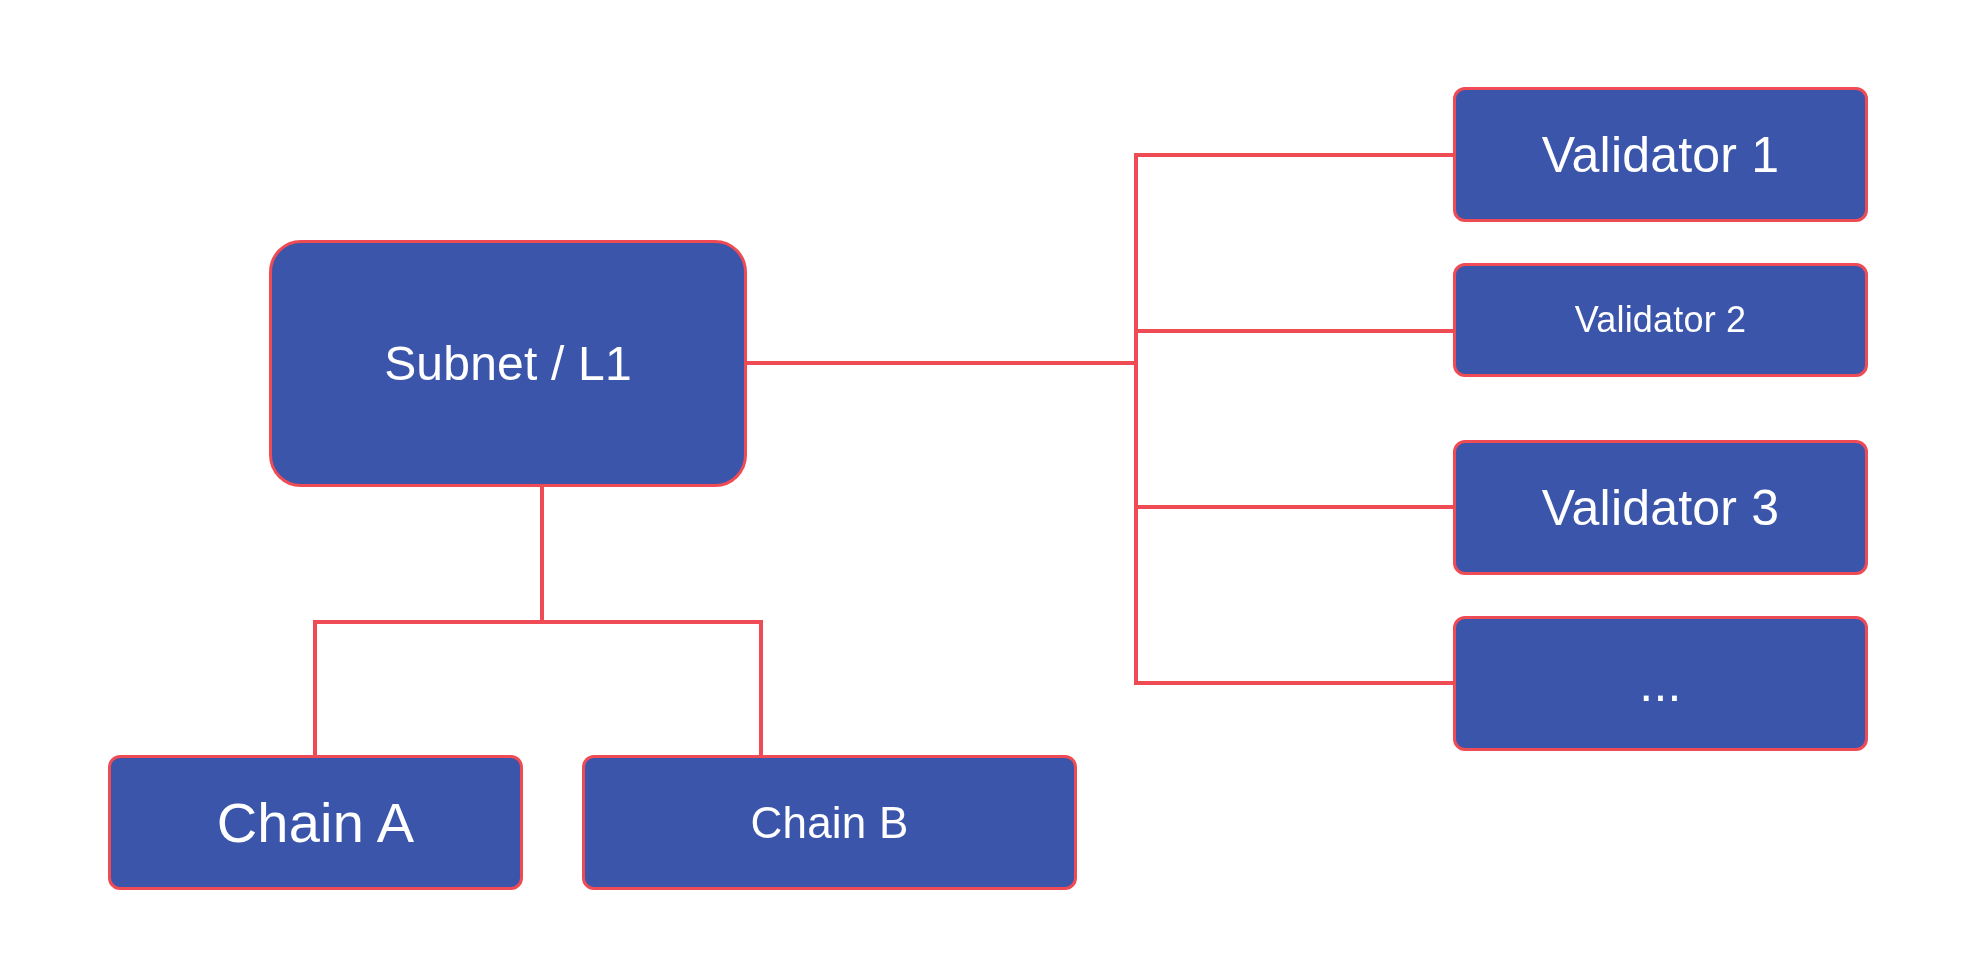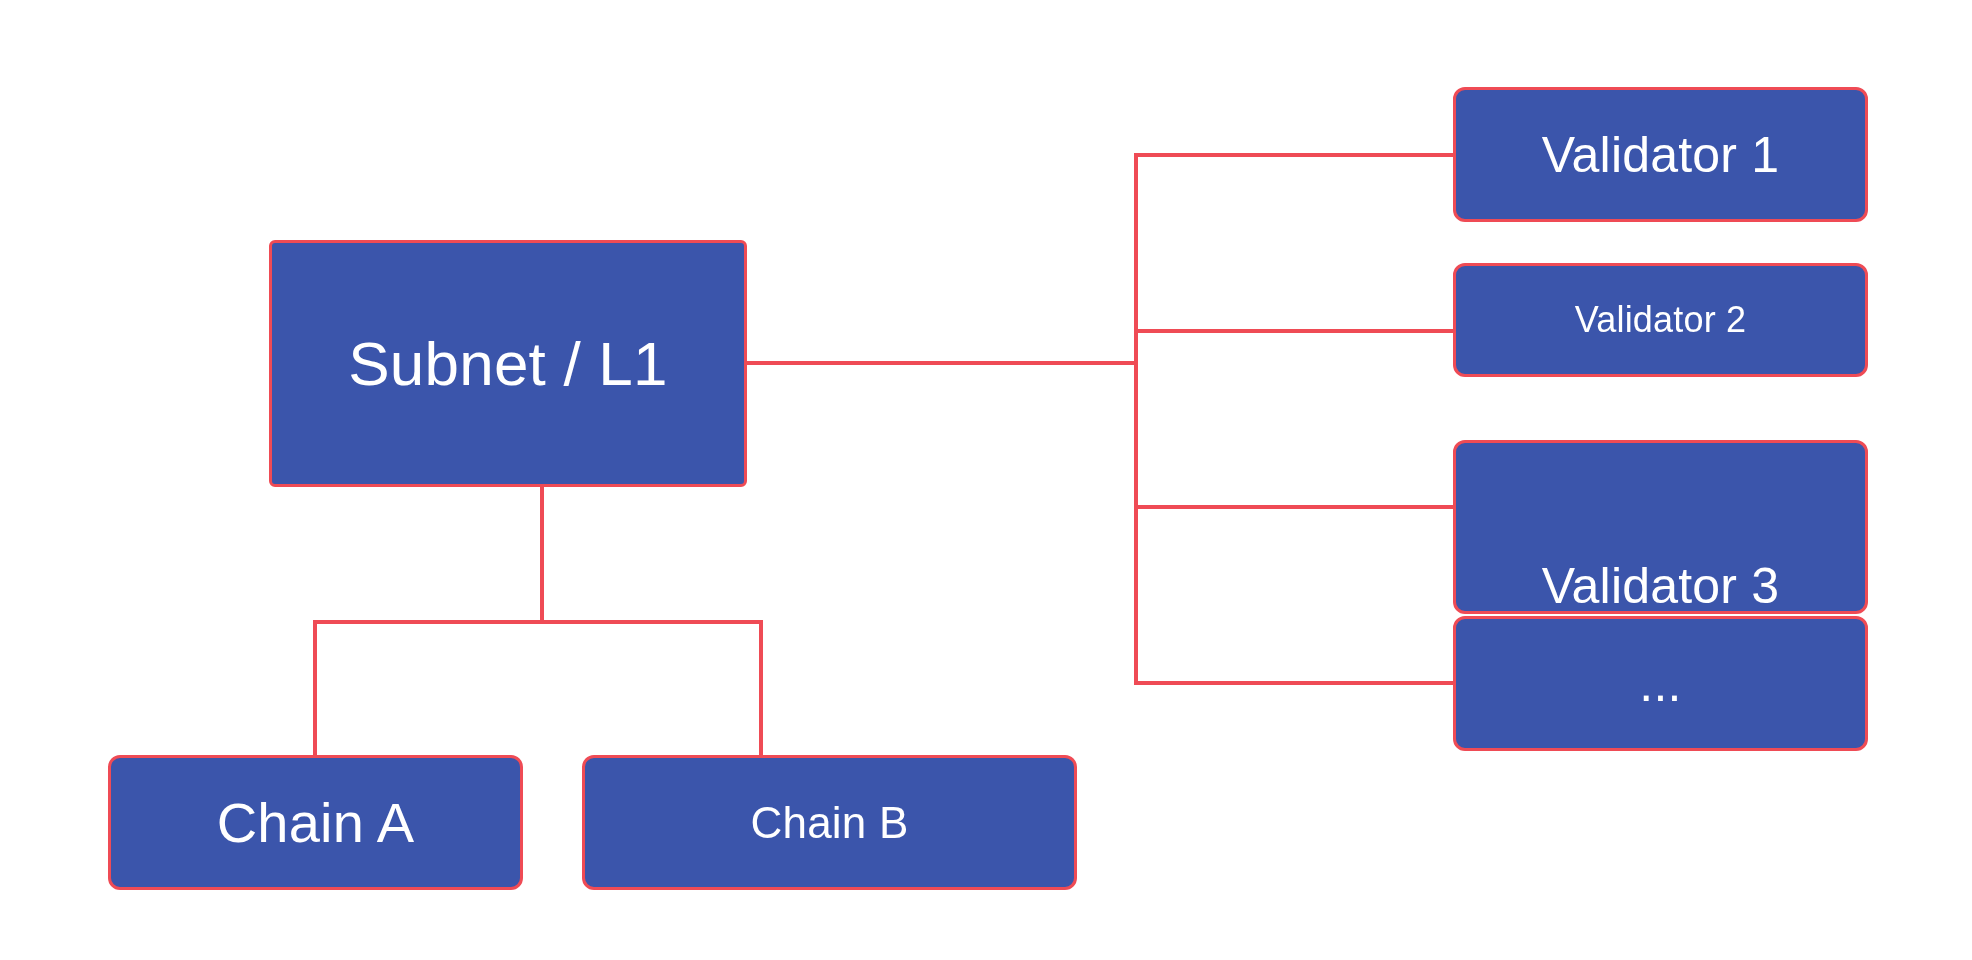--- a/index.html
+++ b/index.html
@@ -32,32 +32,32 @@
   }
   .node-label{
     display:block;
     white-space:nowrap;
     letter-spacing:0.2px;
   }
 
   
   #node-subnet{
     left:269px;top:240px;width:478px;height:247px;
-    border-radius:6px;
-    font-size:62px;
+    border-radius:32px;
+    font-size:48px;
   }
 
   
   #node-chain-a{left:108px;top:755px;width:415px;height:135px;font-size:56px;}
   #node-chain-b{left:582px;top:755px;width:495px;height:135px;font-size:44px;}
 
   
   #node-validator-1{left:1453px;top:87px; width:415px;height:135px;font-size:50px;}
   #node-validator-2{left:1453px;top:263px;width:415px;height:114px;font-size:36px;}
-  #node-validator-3{left:1453px;top:440px;width:415px;height:174px;font-size:50px;align-items:flex-end;}
+  #node-validator-3{left:1453px;top:440px;width:415px;height:135px;font-size:50px;}
   #node-validator-more{left:1453px;top:616px;width:415px;height:135px;font-size:50px;}
 
   
   .edge{
     position:absolute;
     background:#ef4b55;
     z-index:1;
   }
   .edge.h{height:4px;}
   .edge.v{width:4px;}

